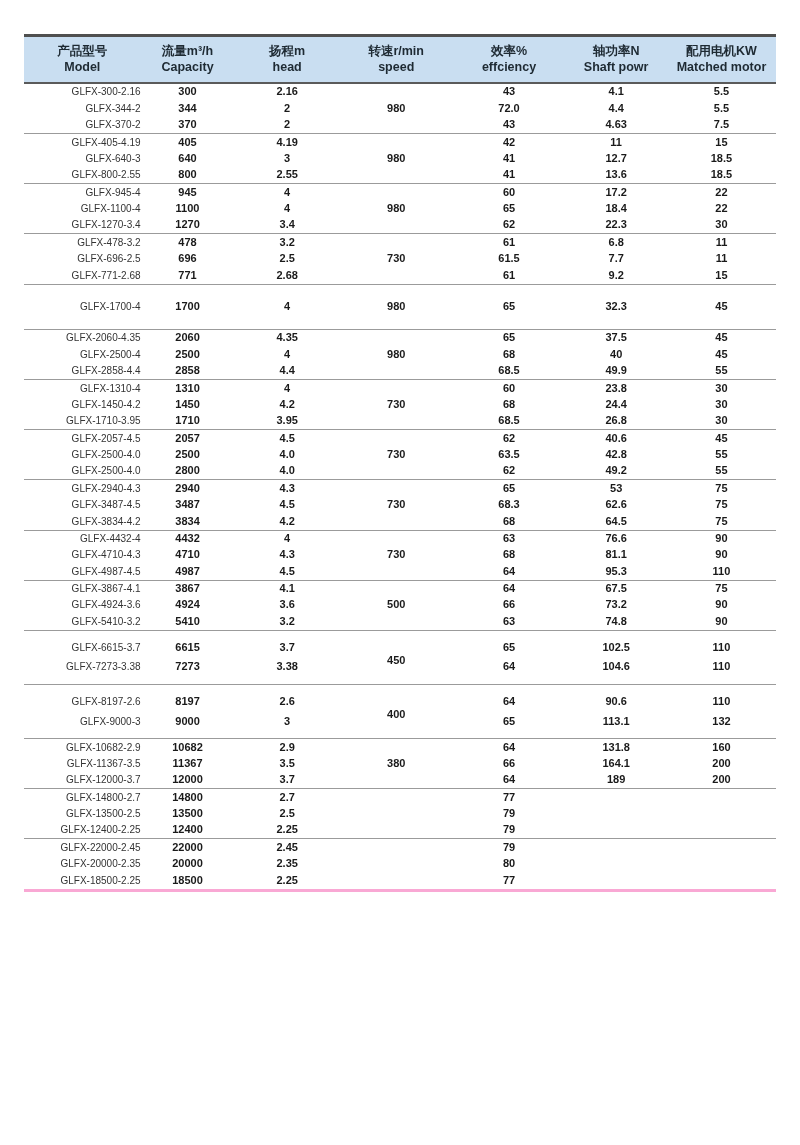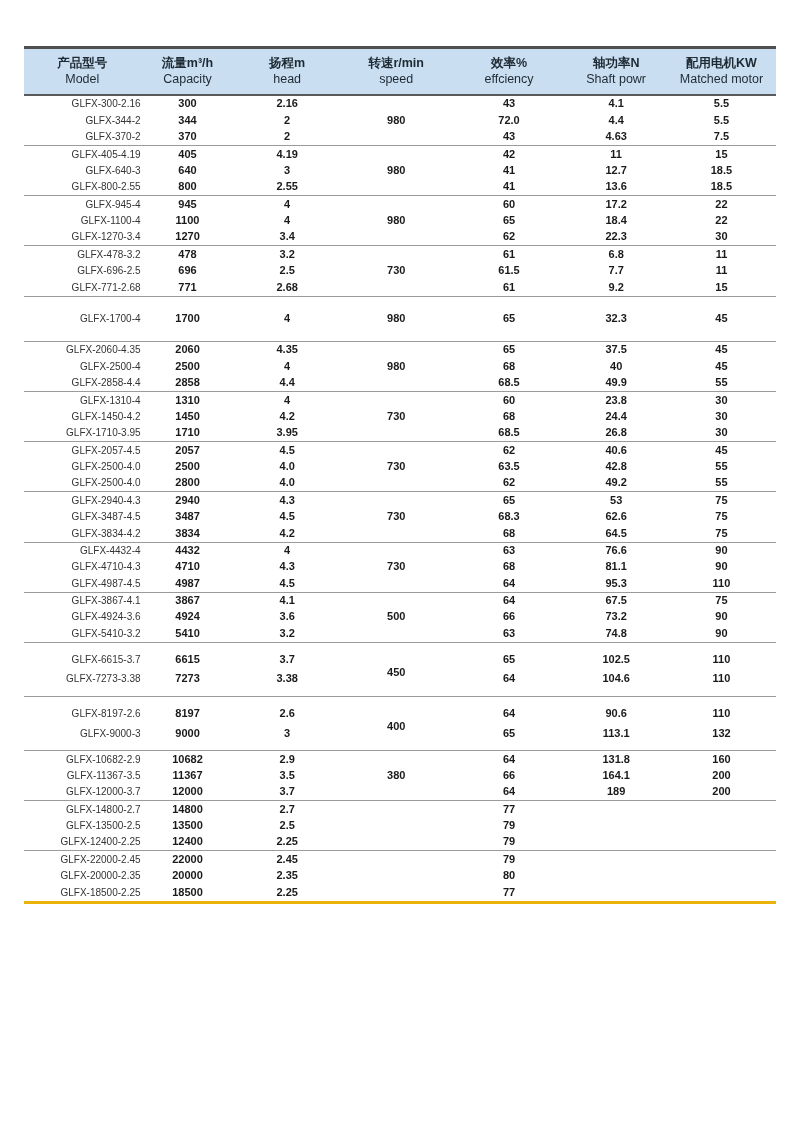--- a/index.html
+++ b/index.html
@@ -26,24 +26,24 @@
     letter-spacing: 1px;
   }
   .title-en {
     color: #1777c2;
     font-size: 16px;
     font-weight: 500;
     line-height: 21px;
   }
   table.perf {
     width: 752px;
-    margin: 12px 24px;
+    margin: 0 24px;
     border-collapse: collapse;
     table-layout: fixed;
-    border-bottom: 3px solid #eab308;
+    border-bottom: 3px solid #f9a8d4;
   }
   col.c-model    { width: 15.5%; }
   col.c-capacity { width: 12.5%; }
   col.c-head     { width: 14%;   }
   col.c-speed    { width: 15%;   }
   col.c-eff      { width: 15%;   }
   col.c-shaft    { width: 13.5%; }
   col.c-motor    { width: 14.5%; }
 
   thead th {
@@ -57,21 +57,21 @@
   thead .h-zh {
     color: #1e2a33;
     font-size: 12.5px;
     line-height: 16px;
     font-weight: 600;
   }
   thead .h-en {
     color: #1e2a33;
     font-size: 12.5px;
     line-height: 16px;
-    font-weight: 400;
+    font-weight: 700;
   }
 
   tbody td {
     text-align: center;
     vertical-align: middle;
     font-size: 11px;
     line-height: 15.6px;
     padding: 0.4px 0;
     color: #1a1a1a;
     font-weight: 600;

